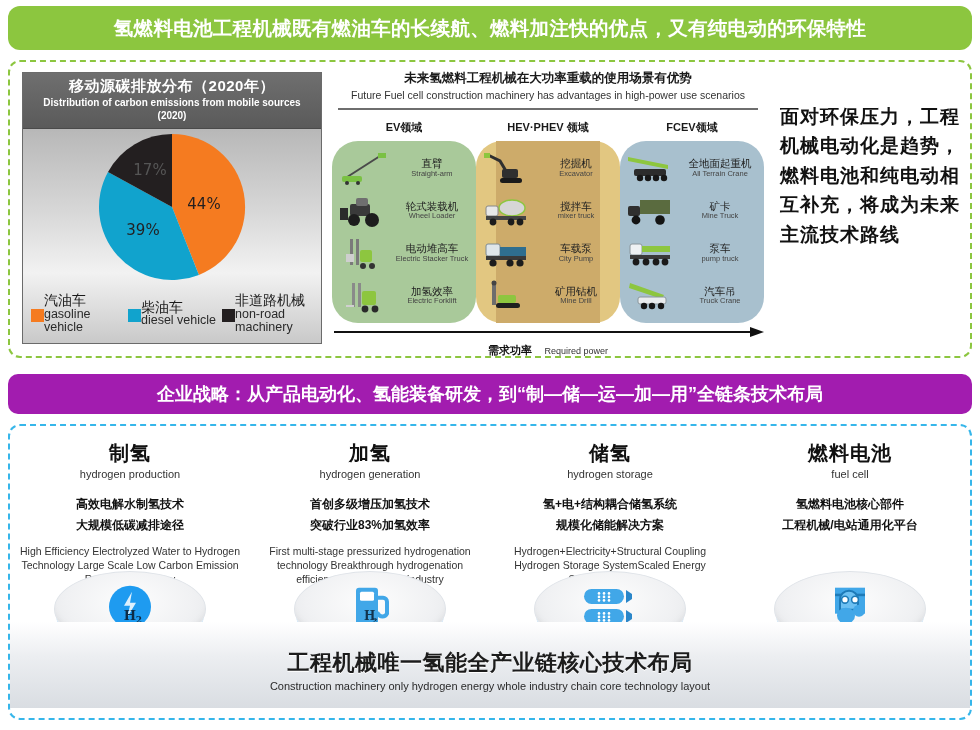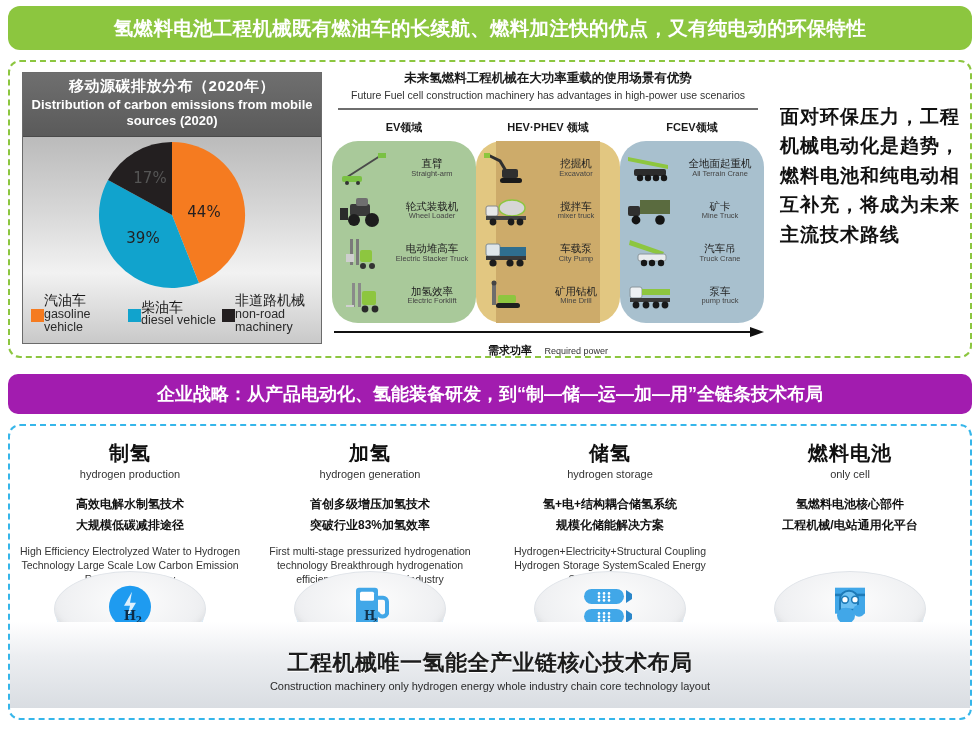--- a/index.html
+++ b/index.html
@@ -33,21 +33,21 @@
     position: absolute; left: 12px; top: 10px; width: 300px; height: 272px;
     background: linear-gradient(180deg,#8e8e8e 0%,#b9b9b9 22%,#d8d8d8 52%,#f2f2f2 74%,#c9c9c9 100%);
     border: 1px solid #6b6b6b;
   }
   .pie-title {
     background: linear-gradient(180deg,#6f6f6f 0%,#5a5a5a 100%);
     color: #ffffff; text-align: center; padding: 4px 6px 6px 6px;
     border-bottom: 1px solid #4a4a4a;
   }
   .pie-title .cn { font-size: 15px; font-weight: bold; letter-spacing: .5px; }
-  .pie-title .en { font-size: 13px; font-weight: bold; line-height: 1.25; margin-top: 1px; }
+  .pie-title .en { font-size: 10px; font-weight: bold; line-height: 1.25; margin-top: 1px; }
 
   .pie-wrap { position: relative; width: 100%; height: 155px; margin-top: 2px; }
   .pie-svg { position: absolute; left: 50%; top: 0; transform: translateX(-50%); }
   .pie-lbl { font-size: 15px; fill: #231f20; font-family: "DejaVu Sans", sans-serif; }
   .pie-lbl.dim { fill: #555; }
 
   .pie-legend {
     position: absolute; left: 0; right: 0; bottom: 8px;
     display: flex; justify-content: center; gap: 6px; padding: 0 6px;
   }
@@ -365,46 +365,46 @@
                 <circle cx="12" cy="26" r="4.4" fill="#141414"></circle>
                   <circle cx="36" cy="26" r="4.8" fill="#141414"></circle>
               </svg>
               <span class="lbl">
                 <span class="cn">矿卡</span>
                 <span class="en">Mine Truck</span>
               </span>
             </div>
             <div class="row">
               <svg class="icon" viewBox="0 0 52 34">
-                <path d="M6 4 L40 16 L38 20 L5 9 Z" fill="#8dc63f"></path>
-                <rect x="14" y="18" width="28" height="7" rx="2" fill="#e9ecee" stroke="#8a969c"></rect>
-                <circle cx="20" cy="27" r="3.2" fill="#161616"></circle>
-                  <circle cx="28" cy="27" r="3.2" fill="#161616"></circle>
-                <circle cx="37" cy="27" r="3.2" fill="#161616"></circle>
-              </svg>
-              <span class="lbl">
-                <span class="cn">汽车吊</span>
-                <span class="en">Truck Crane</span>
-              </span>
-            </div>
-            <div class="row">
-              <svg class="icon" viewBox="0 0 52 34">
                 <rect x="6" y="8" width="12" height="11" rx="2" fill="#eef1f3" stroke="#8a969c"></rect>
                 <rect x="18" y="10" width="28" height="6" fill="#8dc63f"></rect>
                 <rect x="6" y="19" width="40" height="4" fill="#3a3a3a"></rect>
                 <circle cx="12" cy="26" r="3.4" fill="#1a1a1a"></circle>
                   <circle cx="22" cy="26" r="3.4" fill="#1a1a1a"></circle>
                 <circle cx="32" cy="26" r="3.4" fill="#1a1a1a"></circle>
                   <circle cx="41" cy="26" r="3.4" fill="#1a1a1a"></circle>
               </svg>
               <span class="lbl">
                 <span class="cn">泵车</span>
                 <span class="en">pump truck</span>
               </span>
             </div>
+            <div class="row">
+              <svg class="icon" viewBox="0 0 52 34">
+                <path d="M6 4 L40 16 L38 20 L5 9 Z" fill="#8dc63f"></path>
+                <rect x="14" y="18" width="28" height="7" rx="2" fill="#e9ecee" stroke="#8a969c"></rect>
+                <circle cx="20" cy="27" r="3.2" fill="#161616"></circle>
+                  <circle cx="28" cy="27" r="3.2" fill="#161616"></circle>
+                <circle cx="37" cy="27" r="3.2" fill="#161616"></circle>
+              </svg>
+              <span class="lbl">
+                <span class="cn">汽车吊</span>
+                <span class="en">Truck Crane</span>
+              </span>
+            </div>
           </div>
         </div>
       </div>
 
       <div class="dg-arrow">
         <div class="bar"></div>
         <div class="head"></div>
       </div>
       <div class="dg-footer">
         <span class="cn">需求功率</span>
@@ -444,21 +444,21 @@
         <div class="h-cn">储氢</div>
         <div class="h-en">hydrogen storage</div>
         <div class="b-cn">
           <div>氢+电+结构耦合储氢系统</div>
           <div>规模化储能解决方案</div>
         </div>
         <div class="b-en">Hydrogen+Electricity+Structural Coupling Hydrogen Storage SystemScaled Energy Storage Solutions</div>
       </div>
       <div class="chain-col">
         <div class="h-cn">燃料电池</div>
-        <div class="h-en">only cell</div>
+        <div class="h-en">fuel cell</div>
         <div class="b-cn">
           <div>氢燃料电池核心部件</div>
           <div>工程机械/电站通用化平台</div>
         </div>
         <div class="b-en"></div>
       </div>
     </div>
 
     <div class="discs">
       <div class="disc-cell">

